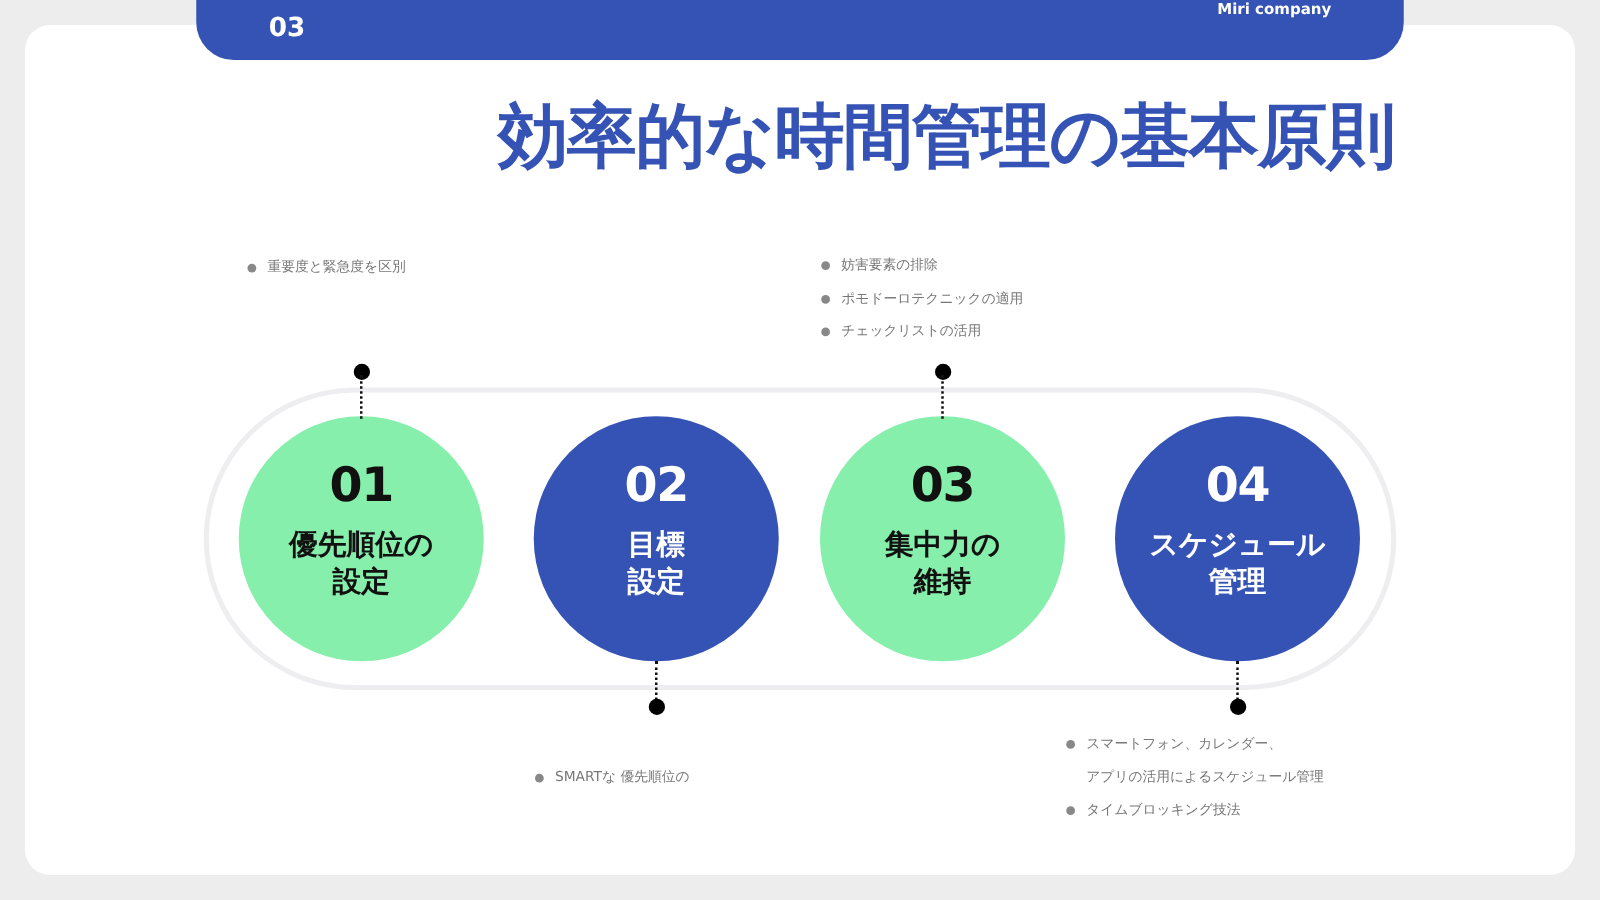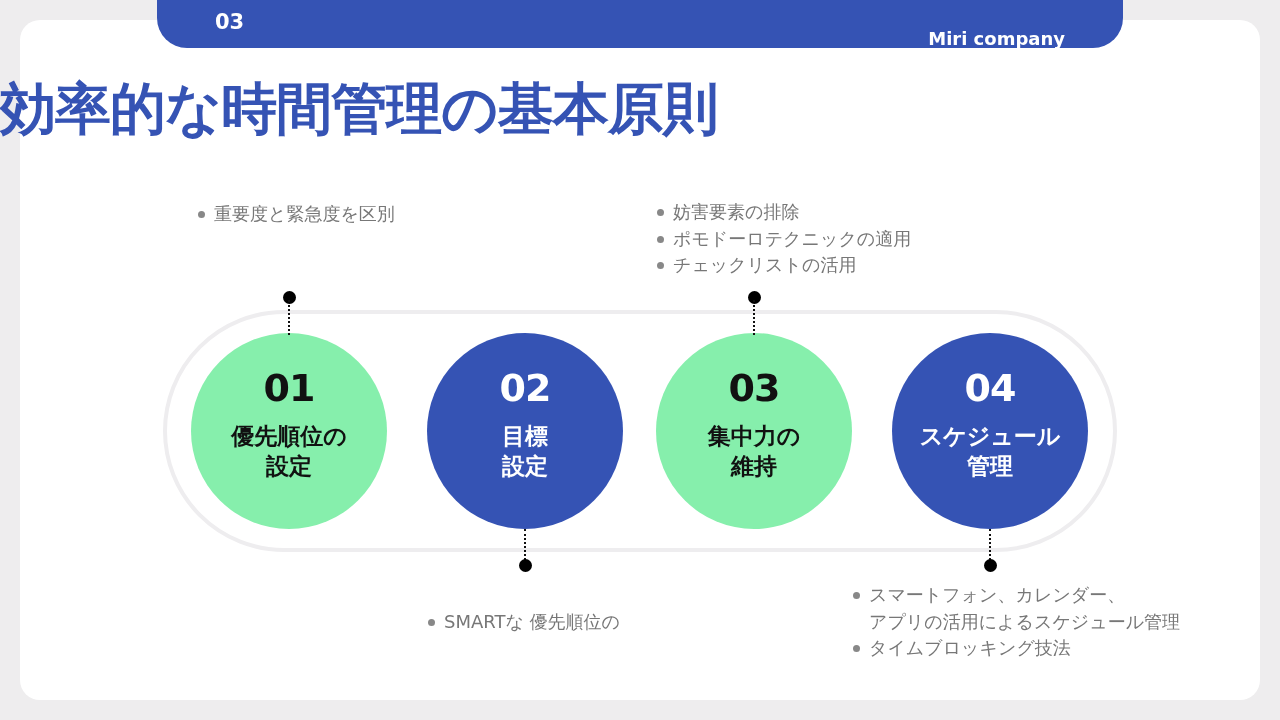--- a/index.html
+++ b/index.html
@@ -15,25 +15,25 @@
   }
   .header-bar {
     position: absolute; left: 157px; top: 0; width: 966px; height: 48px;
     background: #3553B4; border-radius: 0 0 30px 30px; z-index: 2;
   }
   .header-num {
     position: absolute; left: 58px; top: 10px; color: #fff;
     font-weight: bold; font-size: 21px; font-family: "DejaVu Sans", sans-serif;
   }
   .header-company {
-    position: absolute; right: 58px; top: 28px; color: #fff;
-    font-weight: bold; font-size: 18px; font-family: "DejaVu Sans", sans-serif;
+    position: absolute; right: 58px; top: 0; color: #fff;
+    font-weight: bold; font-size: 12px; font-family: "DejaVu Sans", sans-serif;
   }
   .title {
-    position: absolute; left: 0; width: 1116px; top: 72px; text-align: left;
+    position: absolute; left: 0; width: 1116px; top: 72px; text-align: right;
     color: #3553B4; font-weight: bold; font-size: 56px; letter-spacing: -1px;
     font-family: "DejaVu Sans", sans-serif; z-index: 2;
   }
   .track {
     position: absolute; left: 163px; top: 310px; width: 954px; height: 242px;
     border: 4px solid #EEEDEF; border-radius: 121px; z-index: 1;
   }
   .step {
     position: absolute; width: 196px; height: 196px; border-radius: 50%;
     top: 333px; display: flex; flex-direction: column; align-items: center;
@@ -50,21 +50,21 @@
     white-space: pre-line; font-family: "DejaVu Sans", sans-serif;
   }
   .dot {
     position: absolute; width: 13px; height: 13px; border-radius: 50%;
     background: #000; z-index: 3;
   }
   .dotline {
     position: absolute; width: 0; height: 35px; border-left: 2px dotted #111; z-index: 3;
   }
   .bullets {
-    position: absolute; list-style: none; color: #777; font-size: 18px;
+    position: absolute; list-style: none; color: #777; font-size: 11px;
     line-height: 26.5px; z-index: 2; font-family: "DejaVu Sans", sans-serif;
   }
   .bullets li { position: relative; padding-left: 18px; white-space: nowrap; }
   .bullets li::before {
     content: ""; position: absolute; left: 2px; top: 10px; width: 7px; height: 7px;
     border-radius: 50%; background: #888;
   }
   .bullets li.cont::before { display: none; }
 </style>
 </head>

